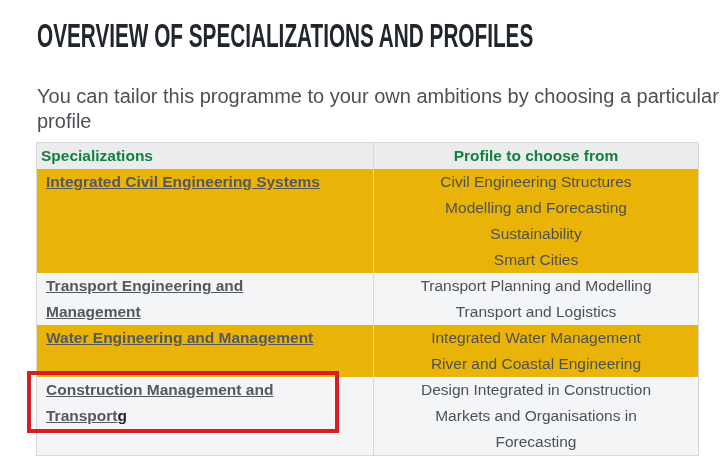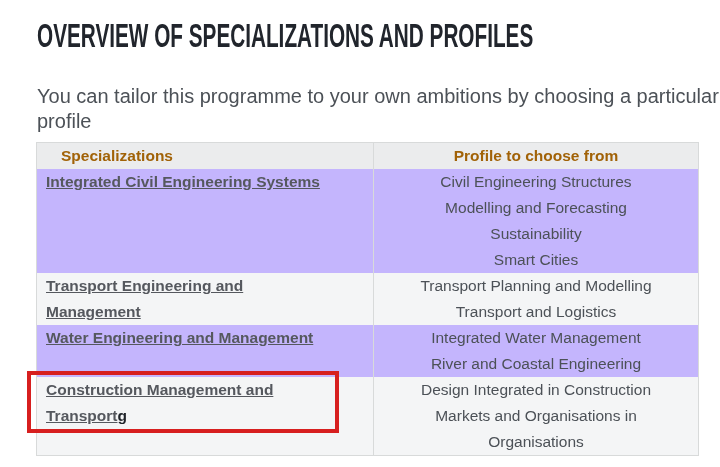--- a/index.html
+++ b/index.html
@@ -32,27 +32,27 @@
   .intro-line{display:block;}
   .spec-table{
     position:absolute;left:36px;top:142px;width:662px;
     border-collapse:collapse;table-layout:fixed;
     font-size:15.5px;color:var(--body-color);
     border:1px solid var(--border-color);
   }
   .spec-table col.c1{width:337px;}
   .spec-table col.c2{width:325px;}
   .spec-table th{
-    text-align:left;font-weight:bold;color:#a16207;
+    text-align:left;font-weight:bold;color:#15803d;
     background:var(--header-bg);
-    padding:0 24px;line-height:26px;vertical-align:top;
+    padding:0 4px;line-height:26px;vertical-align:top;
   }
   .spec-table td{
     padding:0 9px;line-height:26px;vertical-align:top;
-    background:#c4b5fd;
+    background:#eab308;
   }
   .spec-table th + th, .spec-table td + td{
     border-left:1px solid var(--border-color);
     text-align:center;
   }
   .spec-table tr.shaded td{background:var(--zebra-bg);}
   .spec-line{display:block;}
   .spec-link{
     font-weight:bold;color:var(--link-color);
     text-decoration:underline;cursor:pointer;
@@ -119,21 +119,21 @@
           </td>
         </tr>
         <tr class="shaded">
           <td>
             <div class="spec-line"><span class="spec-link">Construction Management and</span></div>
             <div class="spec-line"><span class="spec-link">Transport</span><span class="spec-suffix">g</span></div>
           </td>
           <td>
             <div class="profile-item">Design Integrated in Construction</div>
             <div class="profile-item">Markets and Organisations in</div>
-            <div class="profile-item">Organisations</div>
+            <div class="profile-item">Forecasting</div>
           </td>
         </tr>
       </tbody>
   </table>
 
   <div class="highlight-rect"></div>
 
 </div>
 
 </body></html>

